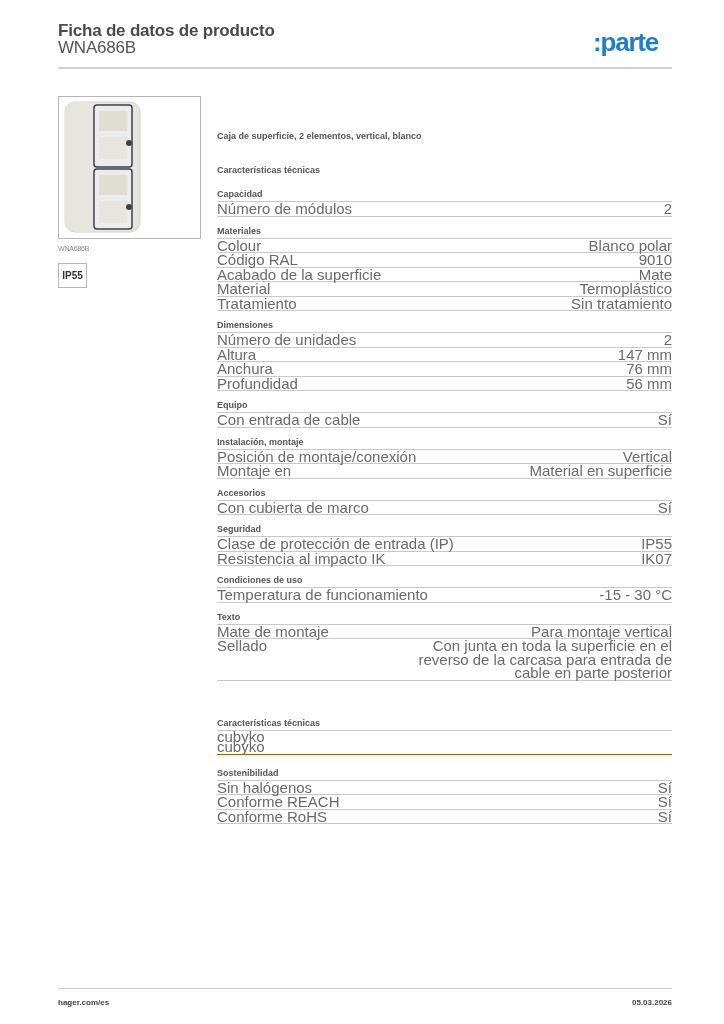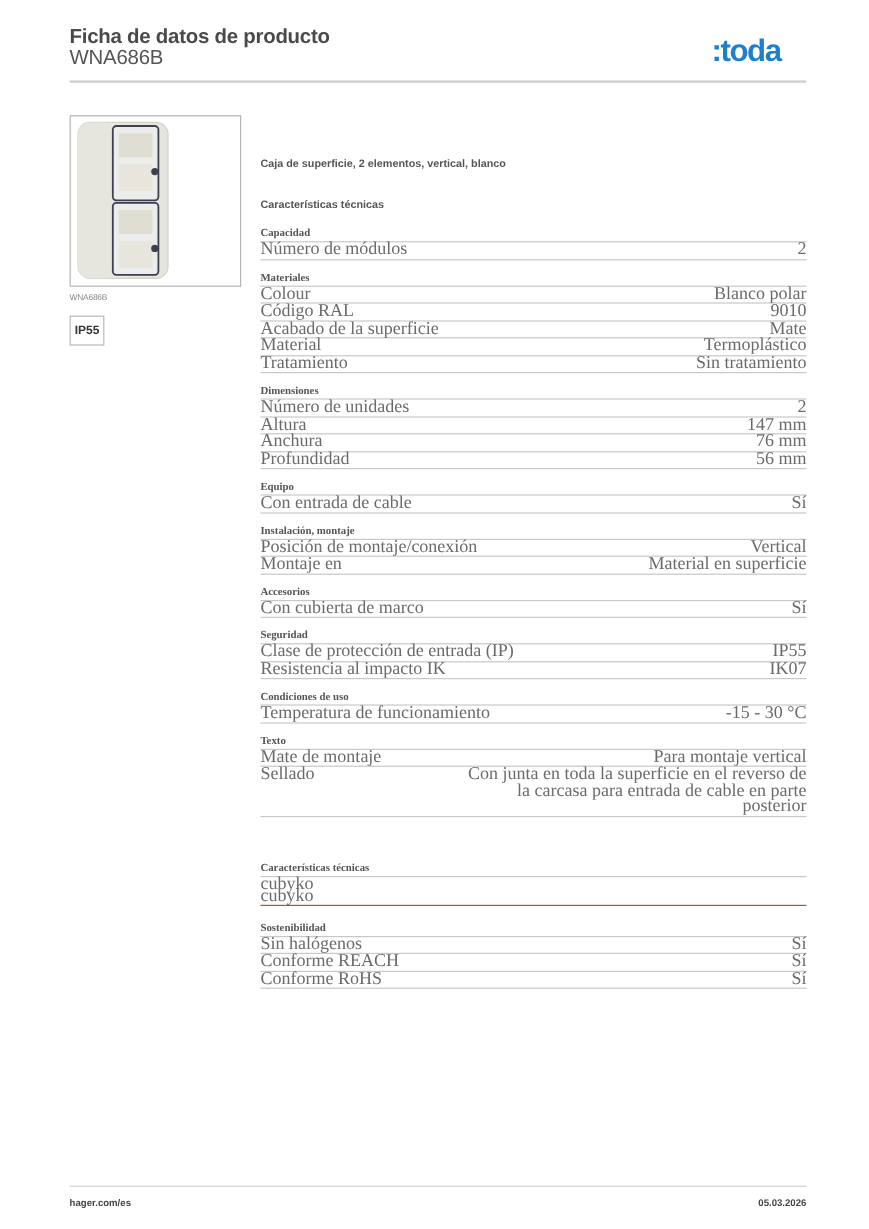--- a/index.html
+++ b/index.html
@@ -16,35 +16,35 @@
   .ip-badge { position: absolute; left: 58px; top: 263px; width: 29px; height: 25px; border: 1px solid #b8b8b8; font-size: 10px; font-weight: bold; color: #333; display: flex; align-items: center; justify-content: center; }
 
   .main { position: absolute; left: 217px; top: 95px; width: 455px; margin-top: 36px; }
   .product-desc { font-size: 9px; font-weight: bold; color: #555; height: 34px; }
   .section-heading { font-size: 9px; font-weight: bold; color: #555; }
   .section-gap { height: 14px; }
   .group-title { font-size: 9px; font-weight: bold; color: #555; padding-bottom: 2px; border-bottom: 1px solid #c8c8c8; }
   .row { display: flex; justify-content: space-between; font-size: 15px; color: #6a6a6a; line-height: 13.5px; border-bottom: 1px solid #c8c8c8; }
   .row .val { text-align: right; }
   .row.multi .val { width: 290px; }
-  .group { margin-top: 9px; font-family: Liberation Serif, serif; }
+  .group { margin-top: 9px; }
   .group:first-child { margin-top: 0; }
   .plain-list { font-size: 15px; color: #6a6a6a; line-height: 10px; padding-top: 1px; padding-bottom: 2px; border-bottom: 1px solid #a16207; }
 
   .footer-rule { position: absolute; left: 58px; top: 988px; width: 614px; height: 1px; background: #d0d0d0; }
   .footer-left { position: absolute; left: 58px; top: 998px; font-size: 8px; font-weight: bold; color: #444; text-align: center; }
   .footer-center { position: absolute; left: 340px; top: 1030px; font-size: 8px; color: #777; }
   .footer-right { position: absolute; right: 52px; top: 998px; font-size: 8px; font-weight: bold; color: #444; }
 </style>
 </head>
 <body>
 
 <div class="header-title">Ficha de datos de producto</div>
 <div class="header-sub">WNA686B</div>
-<div class="logo">:toda</div>
+<div class="logo">:parte</div>
 <div class="header-rule"></div>
 
 <div class="product-image">
   <svg width="141" height="141" viewBox="0 0 141 141">
     <defs>
       <linearGradient id="bodyg" x1="0" x2="1" y1="0" y2="0">
         <stop offset="0" stop-color="#dcdcd4"></stop>
         <stop offset="0.25" stop-color="#ecece6"></stop>
         <stop offset="1" stop-color="#e4e4dc"></stop>
       </linearGradient>

